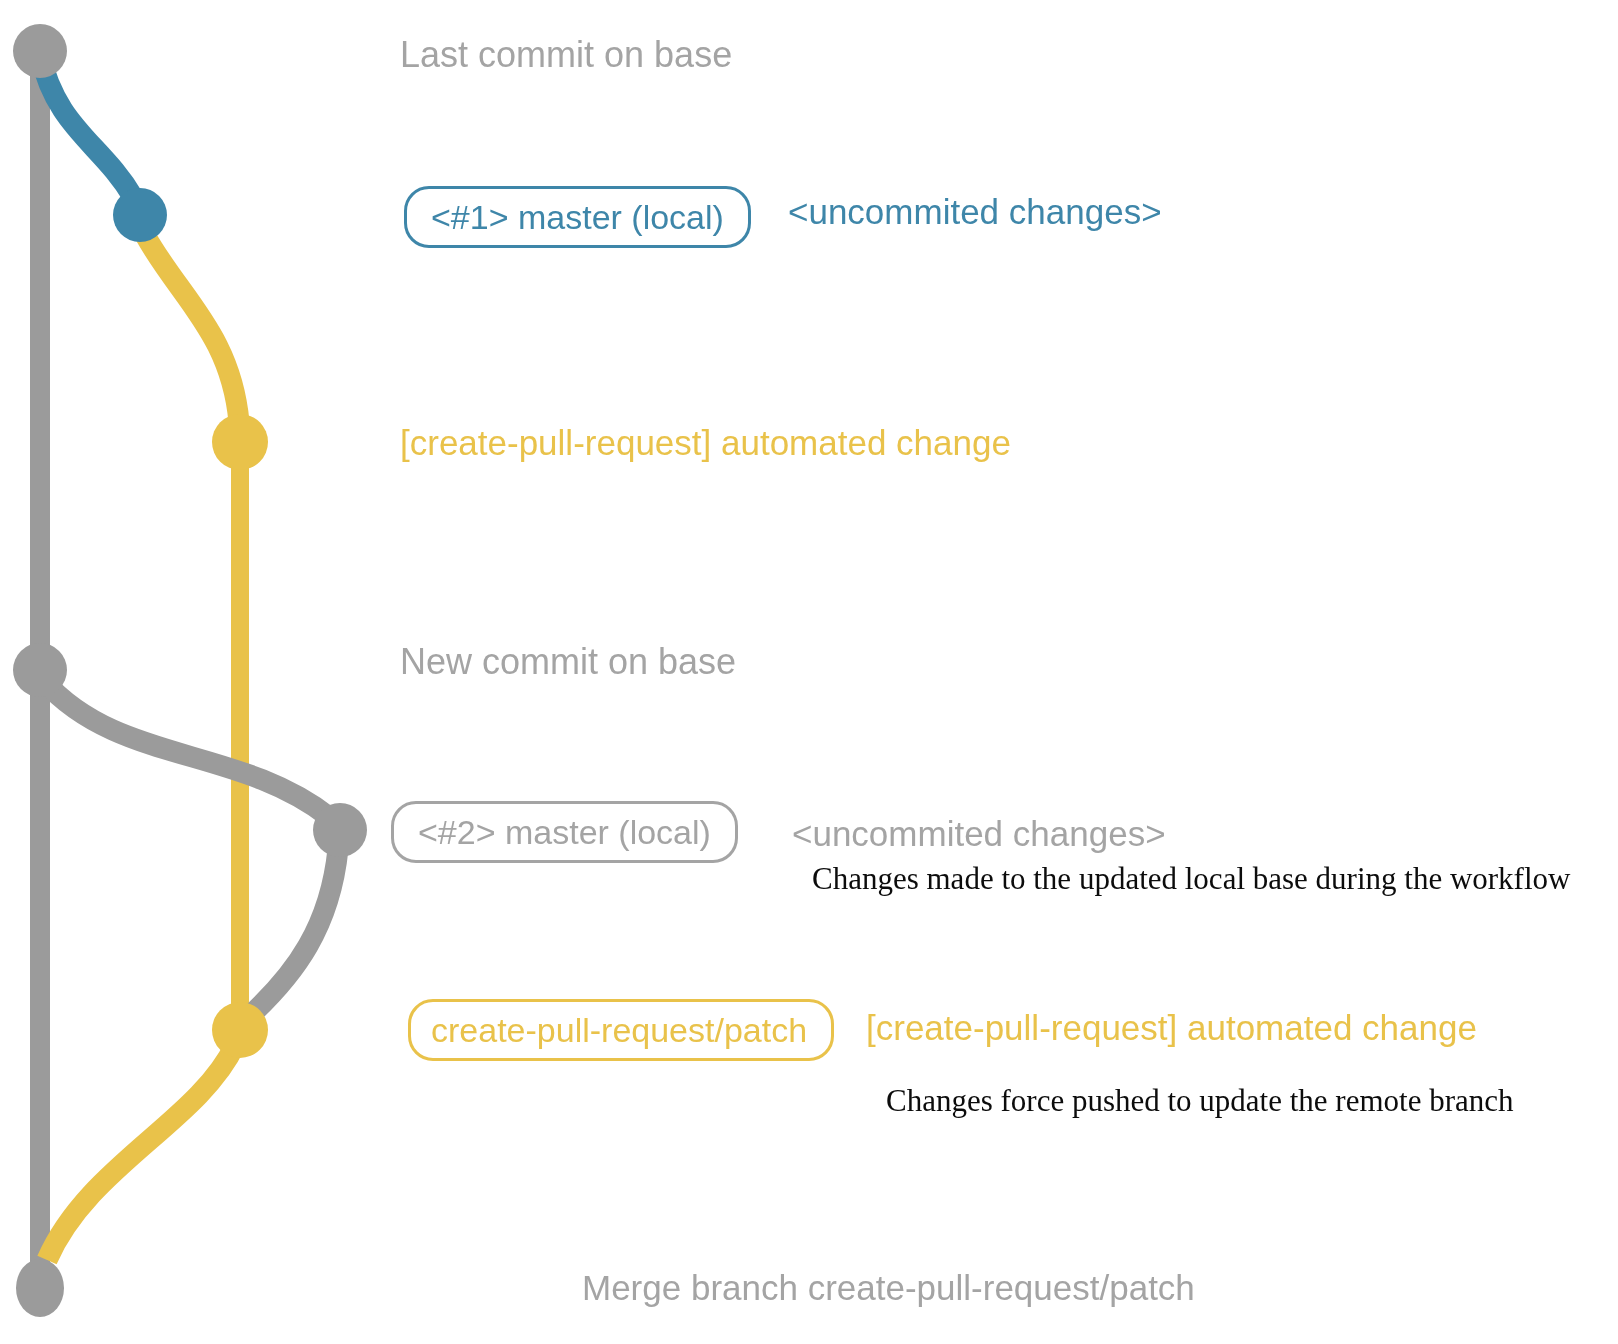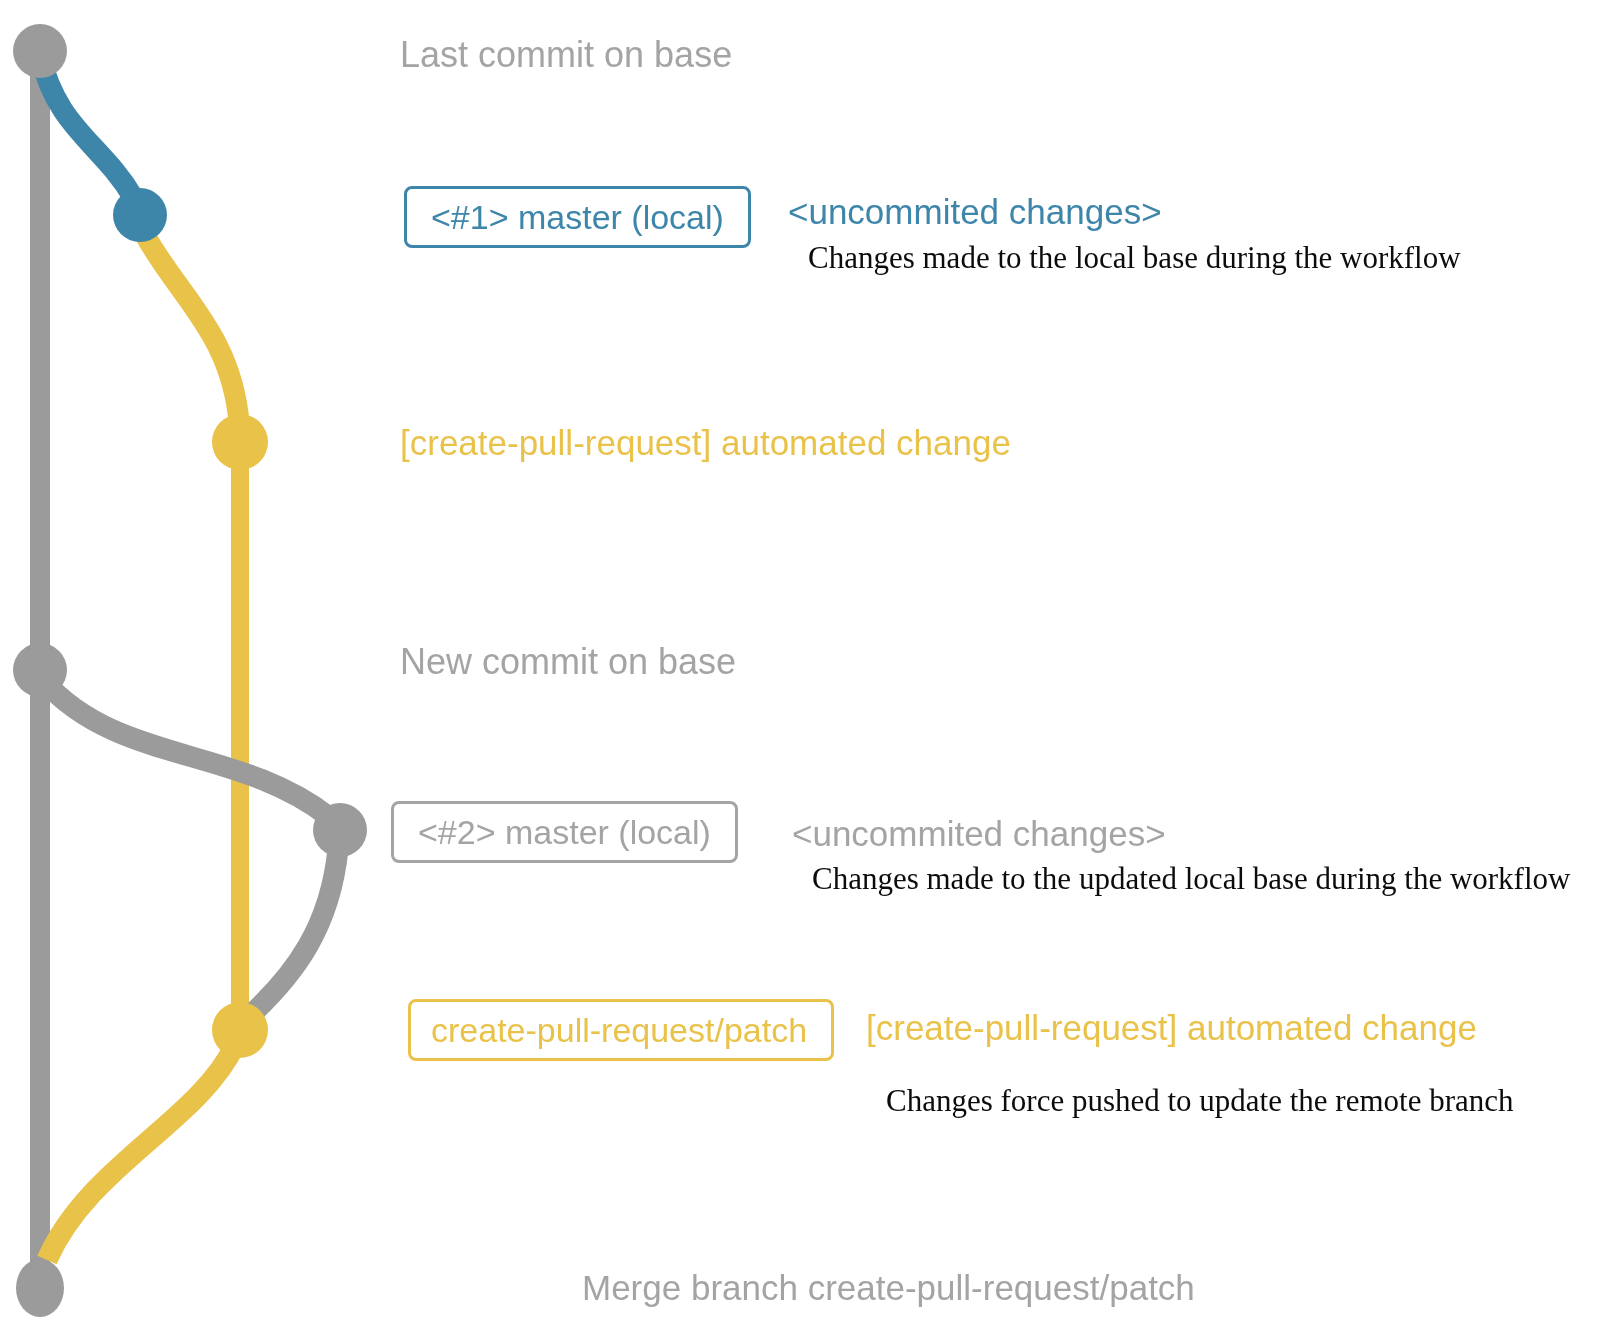--- a/index.html
+++ b/index.html
@@ -29,21 +29,21 @@
     line-height: 40px;
     color: var(--ink);
   }
 
   .badge {
     font-size: 34px;
     line-height: 56px;
     height: 56px;
     padding: 0 24px;
     border: 3px solid;
-    border-radius: 8px;
+    border-radius: 25px;
     background: transparent;
   }
   .badge.blue   { color: var(--blue);      border-color: var(--blue); }
   .badge.yellow { color: var(--yellow);    border-color: var(--yellow); padding-left: 20px; }
   .badge.gray   { color: var(--gray_text); border-color: var(--gray_text); }
 
   svg.graph { position: absolute; left: 0; top: 0; }
   .edge { fill: none; stroke-linecap: butt; }
   .edge.gray   { stroke: var(--gray_graph); }
   .edge.blue   { stroke: var(--blue); }
@@ -73,21 +73,20 @@
     <circle class="dot gray" cx="40" cy="670" r="27"></circle>
     <circle class="dot gray" cx="340" cy="830" r="27"></circle>
     <circle class="dot yellow" cx="240" cy="1030" r="28"></circle>
     <ellipse class="dot gray" cx="40" cy="1288" rx="24" ry="29"></ellipse>
   </svg>
 
   <div class="abs label" style="left:400px; top:33px">Last commit on base</div>
 
   <div class="abs badge blue" style="left:404px; top:186px">&lt;#1&gt; master (local)</div>
   <div class="abs title blue" style="left:788px; top:187px">&lt;uncommited changes&gt;</div>
-  <div class="abs desc" style="left:808px; top:238px">Changes made to the local base during the workflow</div>
 
   <div class="abs title yellow" style="left:400px; top:418px">[create-pull-request] automated change</div>
 
   <div class="abs label" style="left:400px; top:640px">New commit on base</div>
 
   <div class="abs badge gray" style="left:391px; top:801px">&lt;#2&gt; master (local)</div>
   <div class="abs title gray" style="left:792px; top:809px">&lt;uncommited changes&gt;</div>
   <div class="abs desc" style="left:812px; top:859px">Changes made to the updated local base during the workflow</div>
 
   <div class="abs badge yellow" style="left:408px; top:999px">create-pull-request/patch</div>

